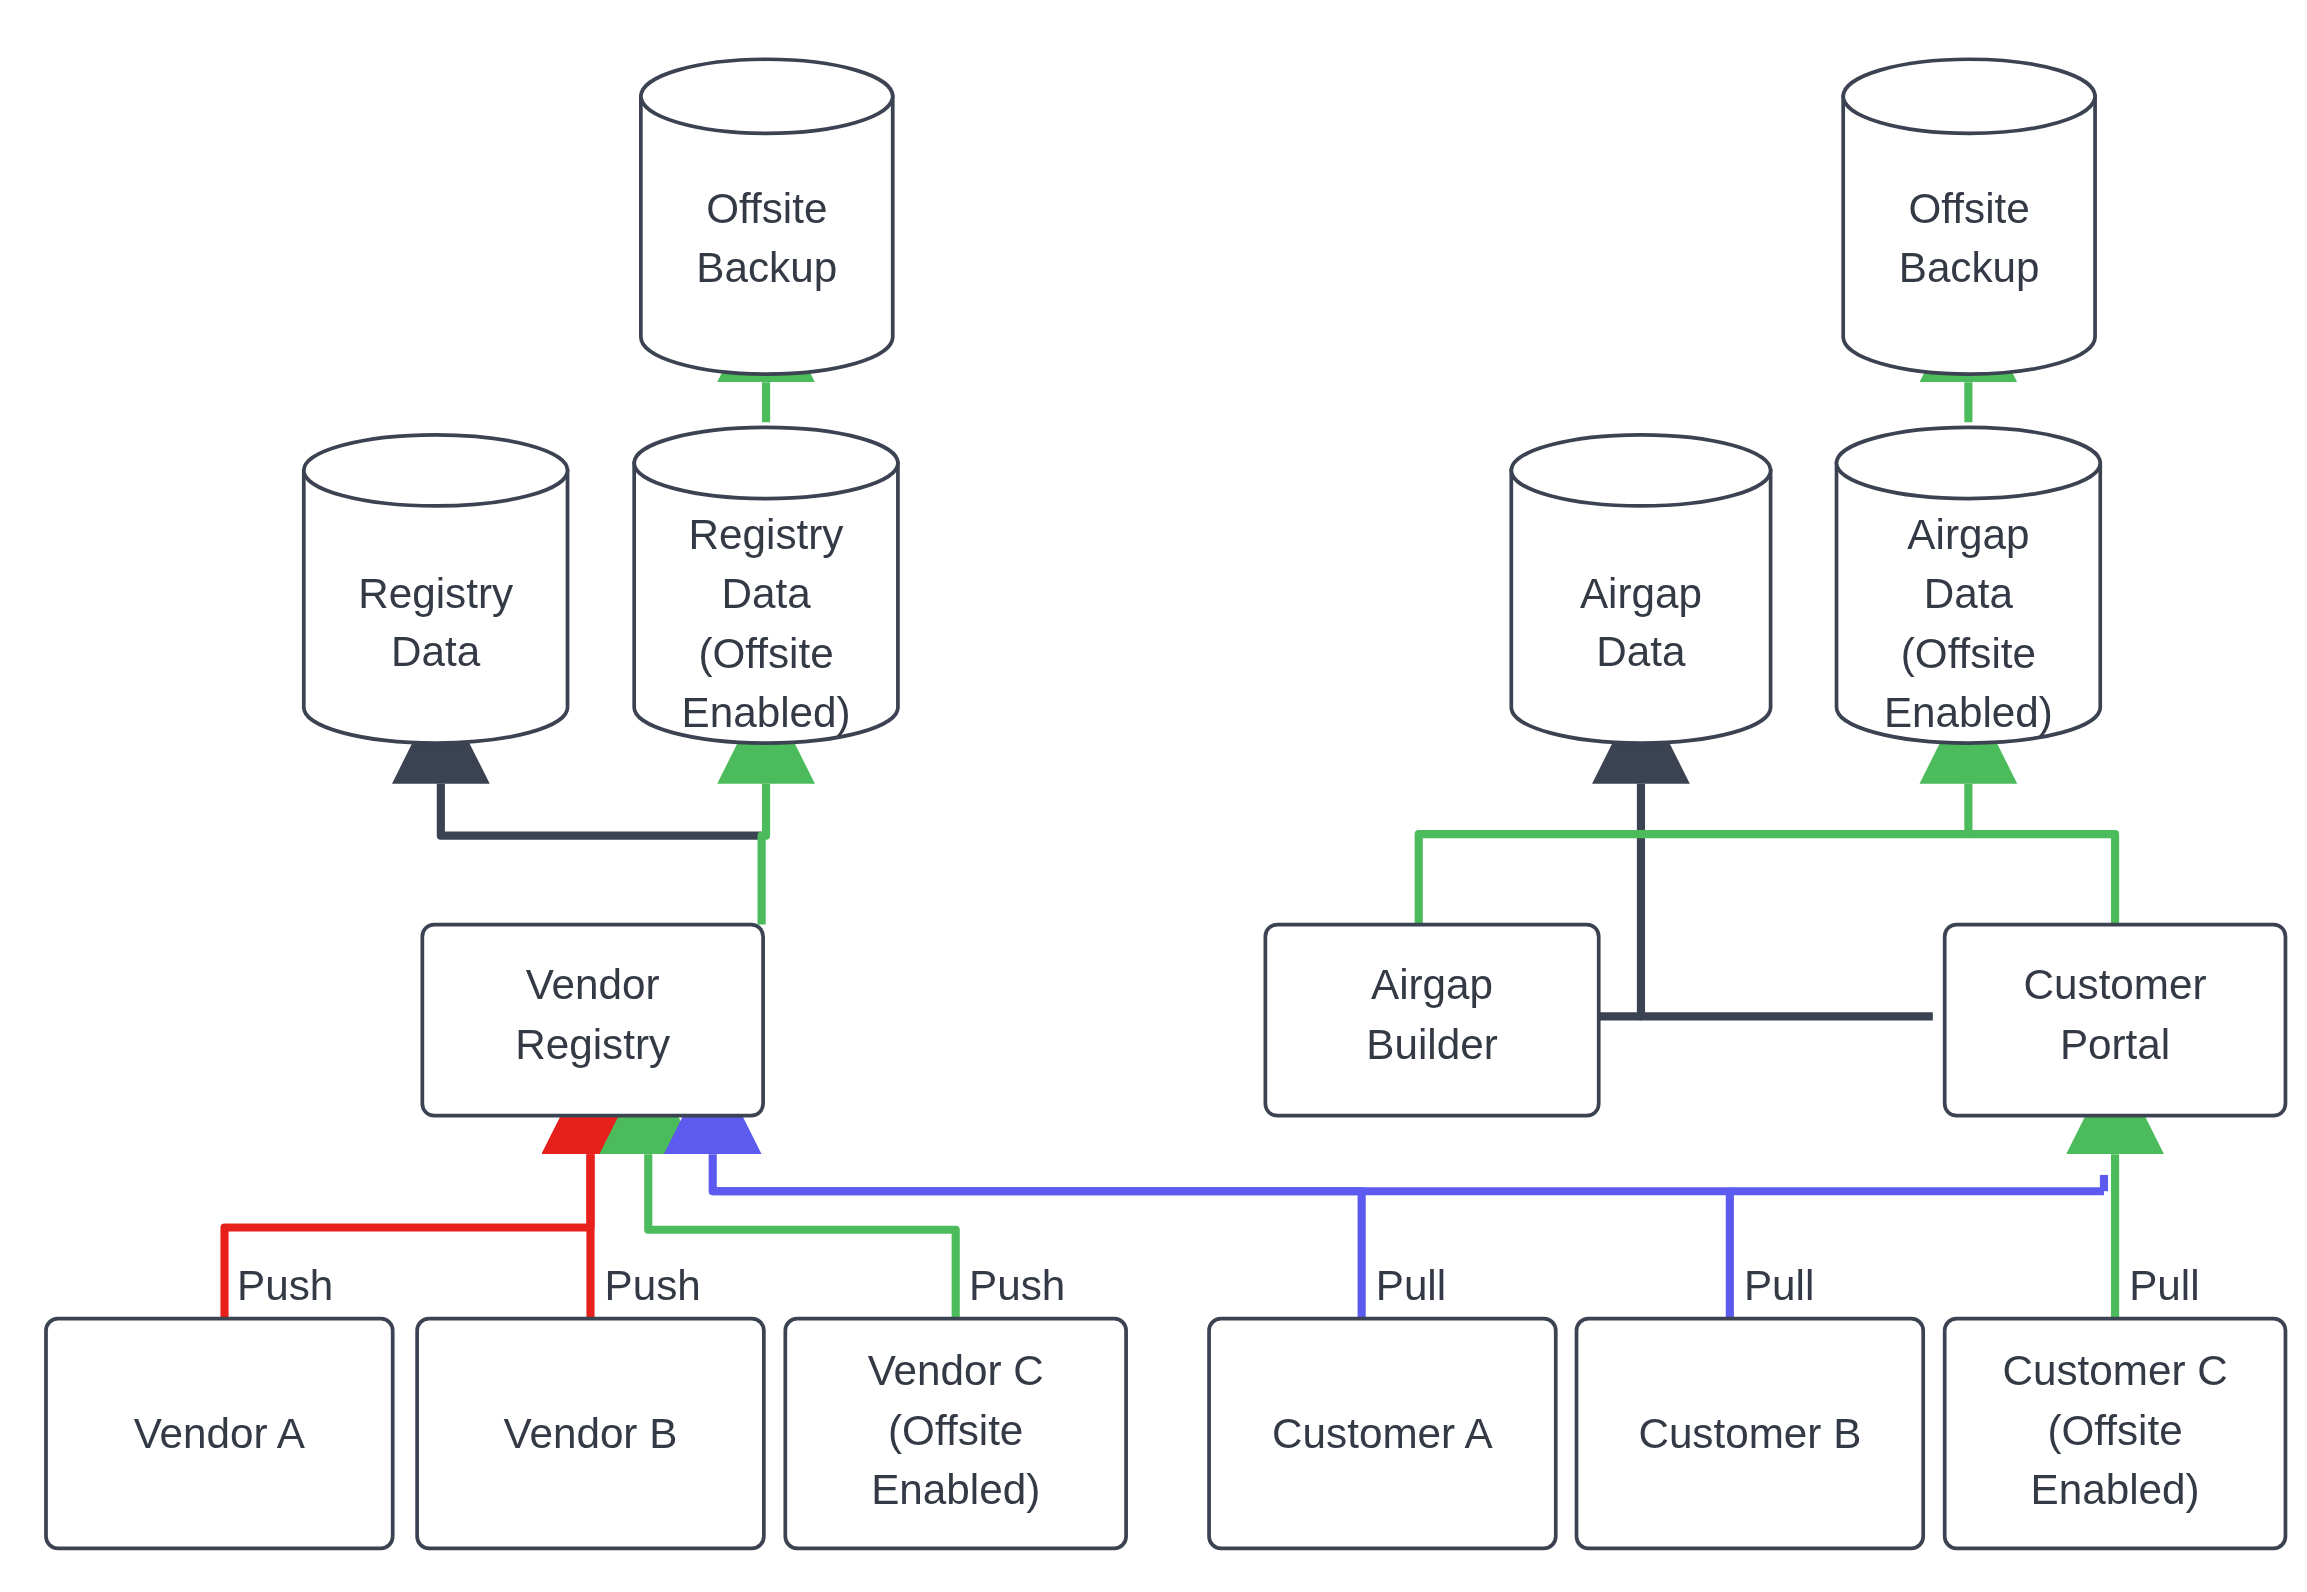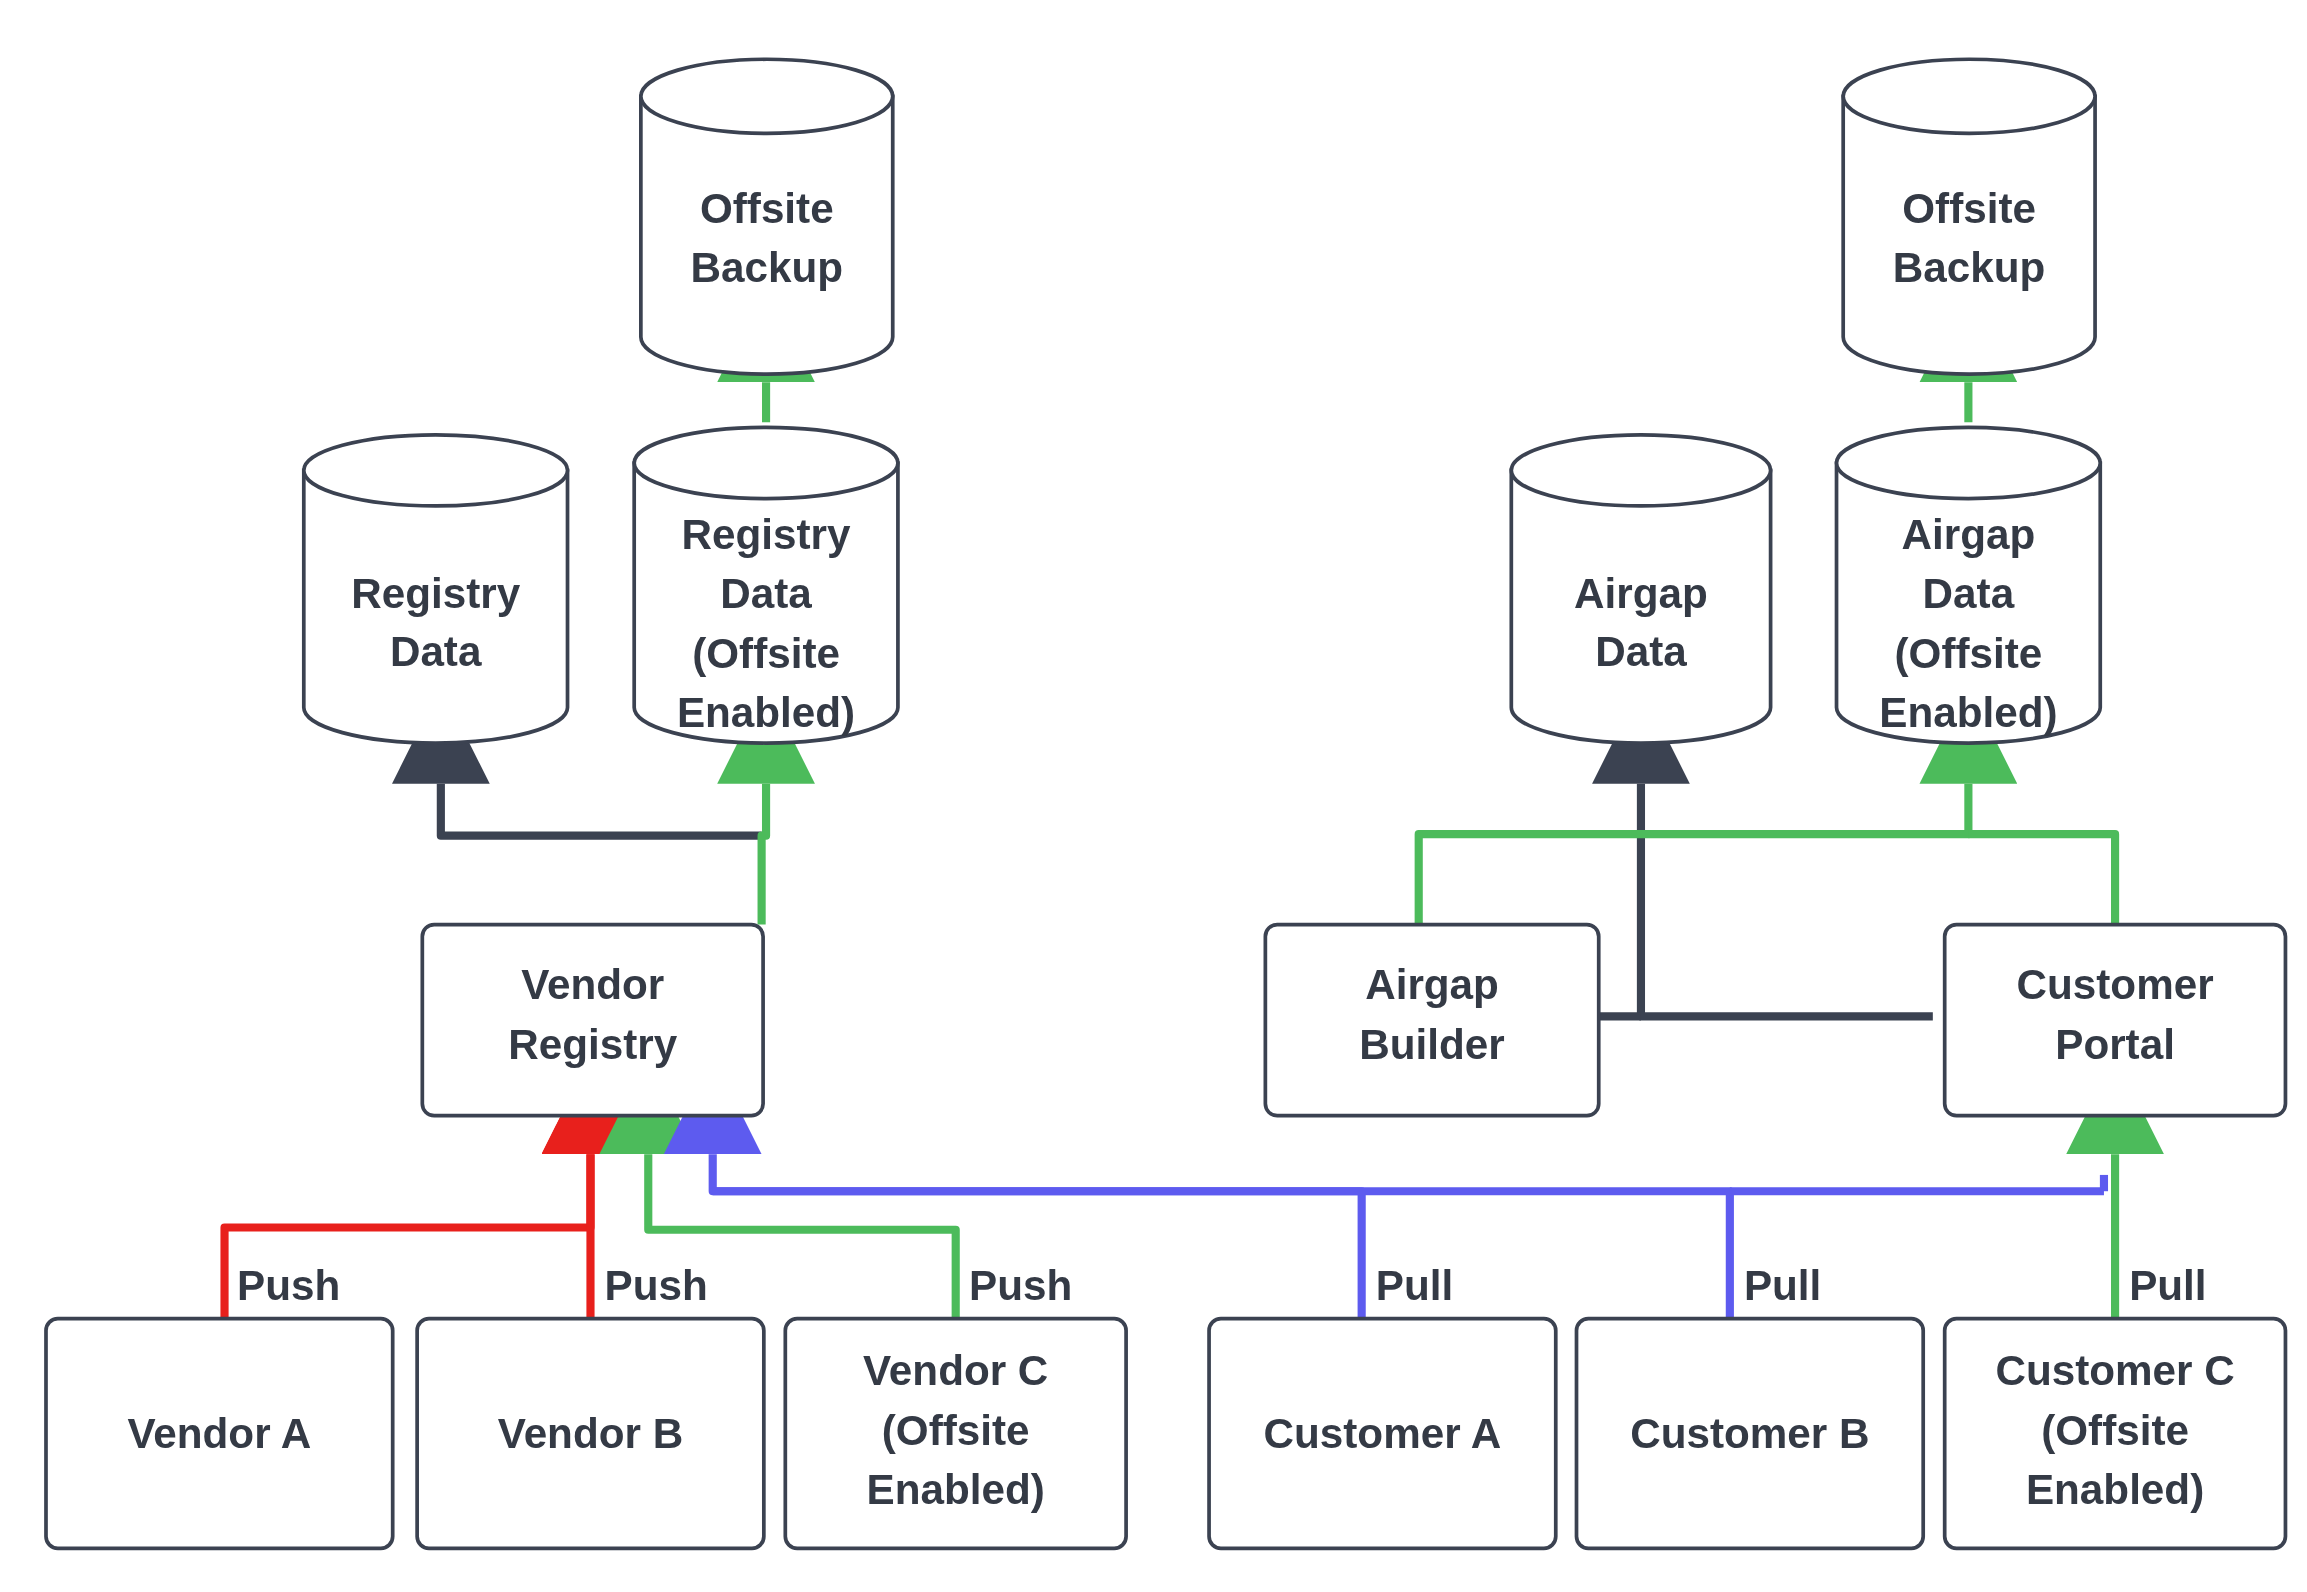--- a/index.html
+++ b/index.html
@@ -9,21 +9,20 @@
   }
   body {
     font-family: "Liberation Sans", sans-serif;
   }
   #canvas-wrap {
     position: relative;
     width: 2307px;
     height: 1592px;
     background: #ffffff;
     overflow: hidden;
-    font-weight: bold;
   }
   svg#diagram {
     position: absolute;
     left: 0;
     top: 0;
     width: 2307px;
     height: 1592px;
   }
   .node-shape {
     fill: #ffffff;

